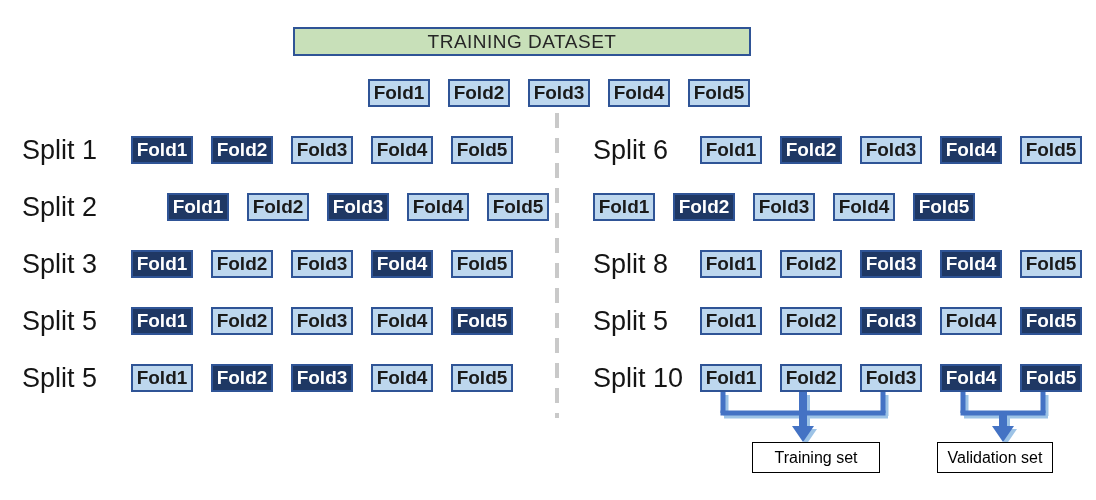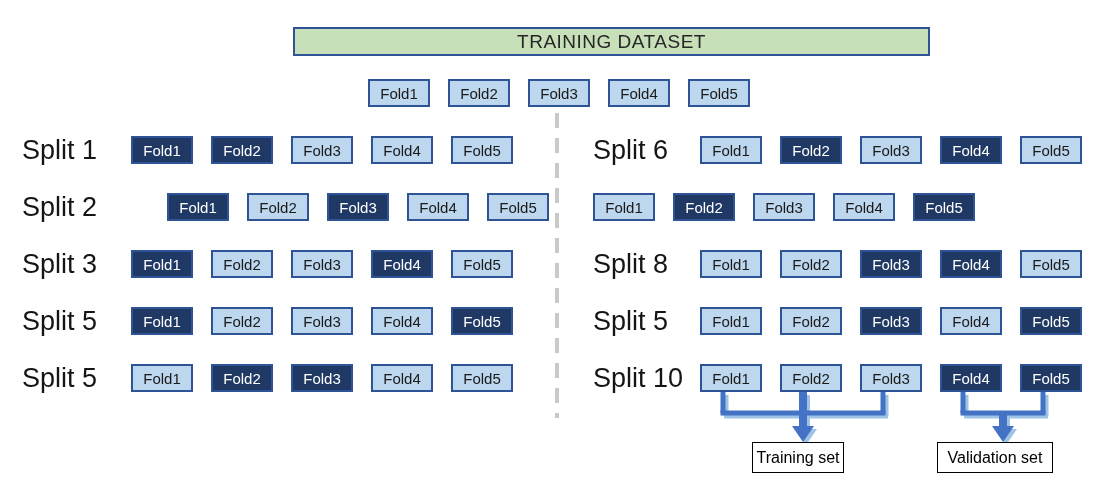--- a/index.html
+++ b/index.html
@@ -1,53 +1,53 @@
 <!DOCTYPE html>
 <html><head>
 <meta charset="utf-8">
 <style>
   html,body{margin:0;padding:0;background:#ffffff;}
   .canvas{
     position:relative;width:1096px;height:500px;background:#ffffff;overflow:hidden;
     font-family:"Liberation Sans", sans-serif;
   }
   .header-bar{
-    position:absolute;left:293px;top:27px;width:637px;height:29px;
+    position:absolute;left:293px;top:27px;width:458px;height:29px;
     background:#C8E0B9;border:2px solid #2F5496;box-sizing:border-box;
     display:flex;align-items:center;justify-content:center;
     font-size:19px;letter-spacing:.5px;color:#262626;
   }
   .fold-row{position:absolute;display:flex;gap:18px;}
   .top-fold-row{left:368px;top:79px;}
   .split-row{position:absolute;display:flex;align-items:center;height:28px;}
   .split-row .boxes{display:flex;gap:18px;}
   .split-label{font-size:27px;color:#151515;white-space:nowrap;}
   .col-left{left:22px;}
   .col-left .split-label{width:109px;flex:0 0 109px;}
   .col-right{left:593px;}
   .col-right .split-label{width:107px;flex:0 0 107px;}
   .row-1{top:136px;} .row-2{top:193px;gap:36px;} .row-3{top:250px;} .row-4{top:307px;} .row-5{top:364px;}
   .fold-box{
     width:62px;height:28px;box-sizing:border-box;
     border:2px solid #2F5496;background:#BDD7EE;color:#1a1a1a;
     display:flex;align-items:center;justify-content:center;
-    font-size:15px;flex:0 0 62px;
+    font-size:19px;flex:0 0 62px;font-weight:bold;
   }
   .fold-box[data-state="dark"]{background:#1F3864;color:#ffffff;border-color:#2F5496;}
   .divider{
     position:absolute;left:555px;top:113px;width:4px;height:305px;
     background:repeating-linear-gradient(to bottom,#C9C9C9 0 15px,transparent 15px 25px);
   }
   .bracket-svg{position:absolute;left:0;top:0;pointer-events:none;}
   .set-box{
     position:absolute;height:31px;box-sizing:border-box;background:#ffffff;
     border:1.5px solid #000000;display:flex;align-items:center;justify-content:center;
     font-size:16px;color:#000000;
   }
-  .training-set-box{left:752px;top:442px;width:92px;}
+  .training-set-box{left:752px;top:442px;width:128px;}
   .validation-set-box{left:937px;top:442px;width:116px;}
 </style>
 </head>
 <body>
 
 <div class="canvas">
 
   <div class="header-bar">TRAINING DATASET</div>
 
   <div class="fold-row top-fold-row">

